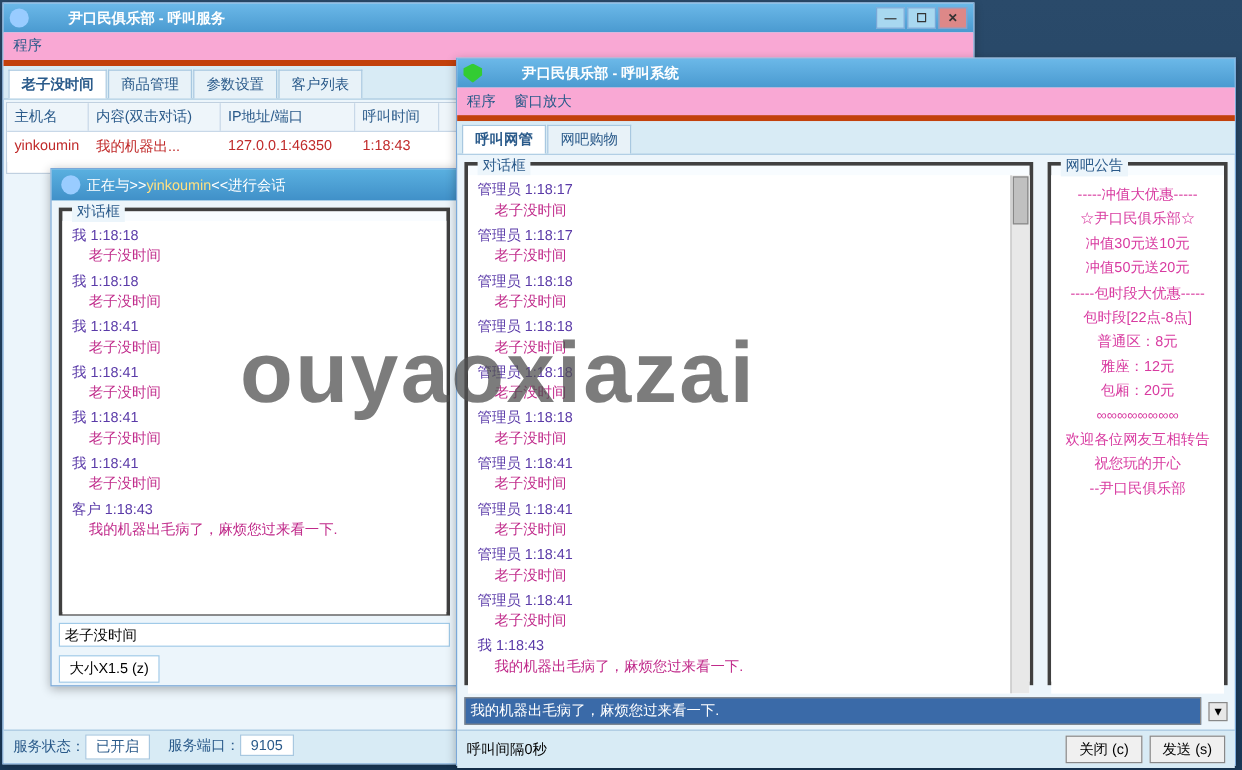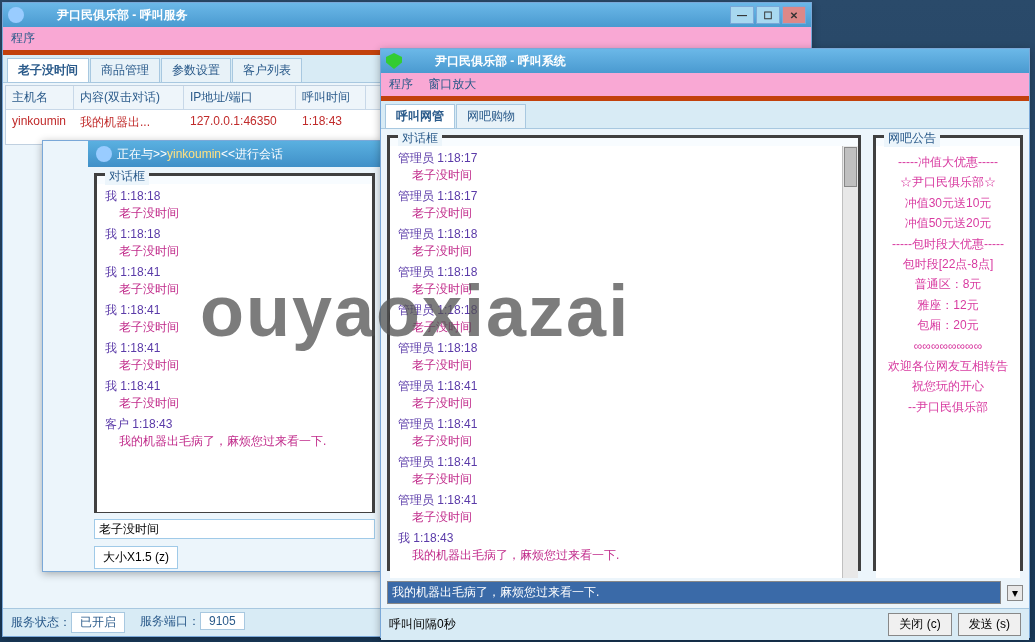--- a/index.html
+++ b/index.html
@@ -90,21 +90,21 @@
       <div class="td" style="width:112px;color:#c02a2a">127.0.0.1:46350</div>
       <div class="td" style="width:70px;color:#c02a2a">1:18:43</div>
     </div>
   </div>
   <div class="statusbar">
     <span><span>服务状态：</span><span class="box">已开启</span></span>
     <span><span>服务端口：</span><span class="box">9105</span></span>
   </div>
 </div>
 
-<div class="window" style="left:42px; top:140px; width:340px; height:432px;padding-left:45px;">
+<div class="window" style="left:42px; top:140px; width:340px; height:432px;">
   <div class="chat-title">
     <div class="titlebar-icon"></div>
     <span>正在与&gt;&gt; </span>
     <span style="color:#ffe080">yinkoumin</span>
     <span>&lt;&lt;进行会话</span>
   </div>
   <div class="groupbox" style="height:340px;">
     <div class="groupbox-label">对话框</div>
     <div class="chat-messages" id="chat1-messages" style="height:328px;">
         <div class="msg-head">我  1:18:18</div>

